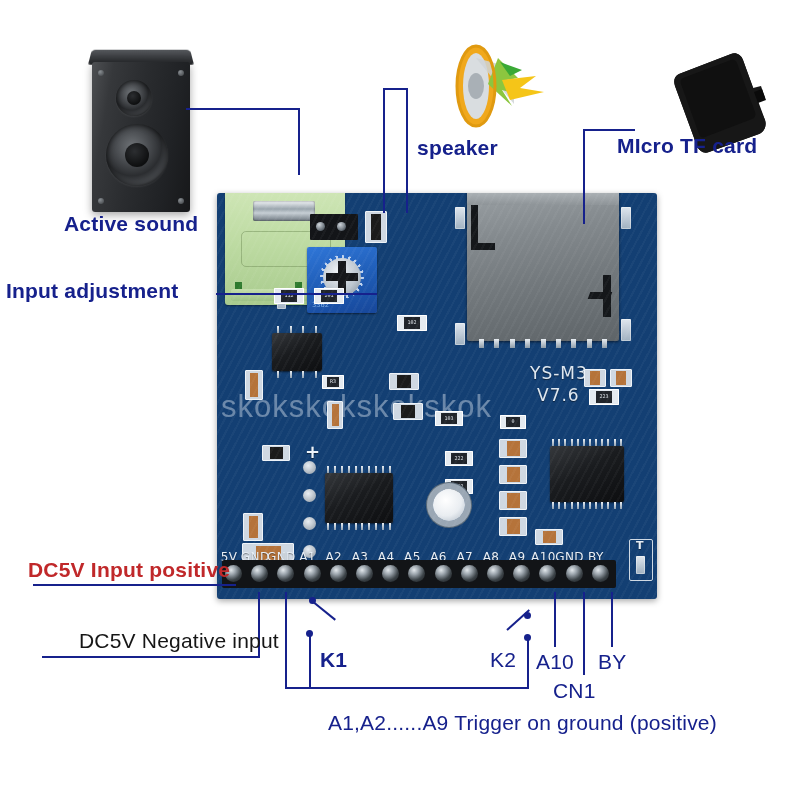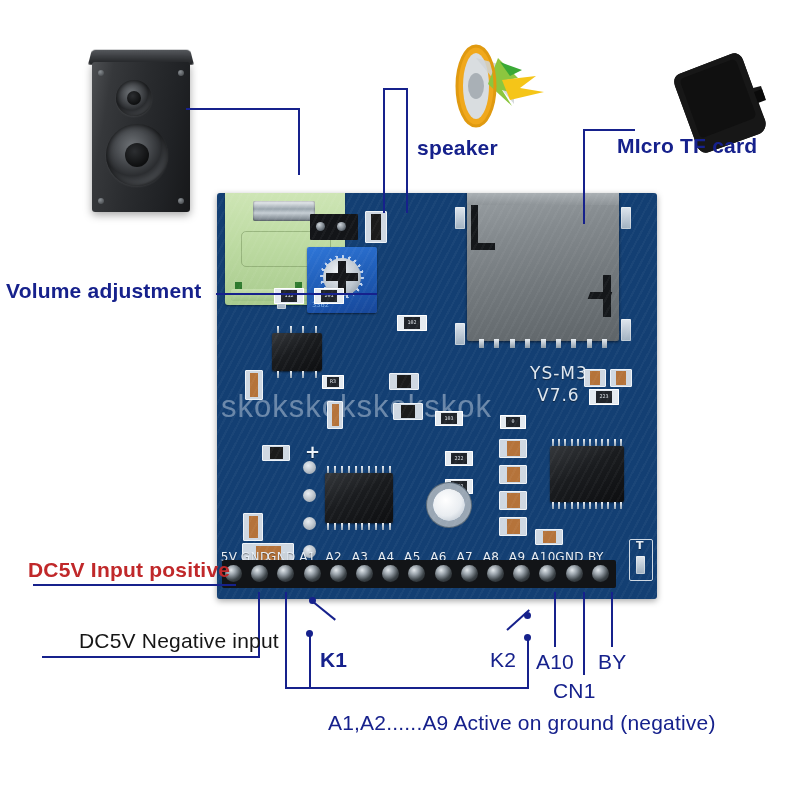--- a/index.html
+++ b/index.html
@@ -434,37 +434,38 @@
   <div class="dot" style="left:524px;top:634px;"></div>
 
   <div class="ln lnh" style="left:285px;top:687px;width:244px;"></div>
 
   <div class="ln lnv" style="left:554px;top:592px;height:55px;"></div>
 
   <div class="ln lnv" style="left:583px;top:592px;height:83px;"></div>
 
   <div class="ln lnv" style="left:611px;top:592px;height:55px;"></div>
 
-
-  <div class="anno" style="left:6px;top:279px;font-size:21px;">Volume adjustment</div>
+  <div class="anno" style="left:64px;top:212px;font-size:21px;">Active sound</div>
+
+  <div class="anno" style="left:6px;top:279px;font-size:21px;">Input adjustment</div>
 
   <div class="anno" style="left:417px;top:136px;font-size:21px;">speaker</div>
 
   <div class="anno" style="left:617px;top:134px;font-size:21px;">MIcro TF card</div>
 
   <div class="anno red" style="left:28px;top:558px;font-size:21px;">DC5V Input positive</div>
 
   <div class="anno blk" style="left:44px;top:629px;font-size:21px;font-weight:400;margin-left:35px;">DC5V Negative input</div>
 
 
   <div class="anno" style="left:320px;top:648px;font-size:21px;font-weight:700;">K1</div>
 
   <div class="anno" style="left:490px;top:648px;font-size:21px;font-weight:400;">K2</div>
 
   <div class="anno" style="left:536px;top:650px;font-size:21px;font-weight:400;">A10</div>
 
   <div class="anno" style="left:598px;top:650px;font-size:21px;font-weight:400;">BY</div>
 
   <div class="anno" style="left:553px;top:679px;font-size:21px;font-weight:400;">CN1</div>
 
-  <div class="anno" style="left:328px;top:711px;font-size:21px;font-weight:400;">A1,A2......A9 Active on ground (negative)</div>
+  <div class="anno" style="left:328px;top:711px;font-size:21px;font-weight:400;">A1,A2......A9 Trigger on ground (positive)</div>
 
 </div>
 
 </body></html>

